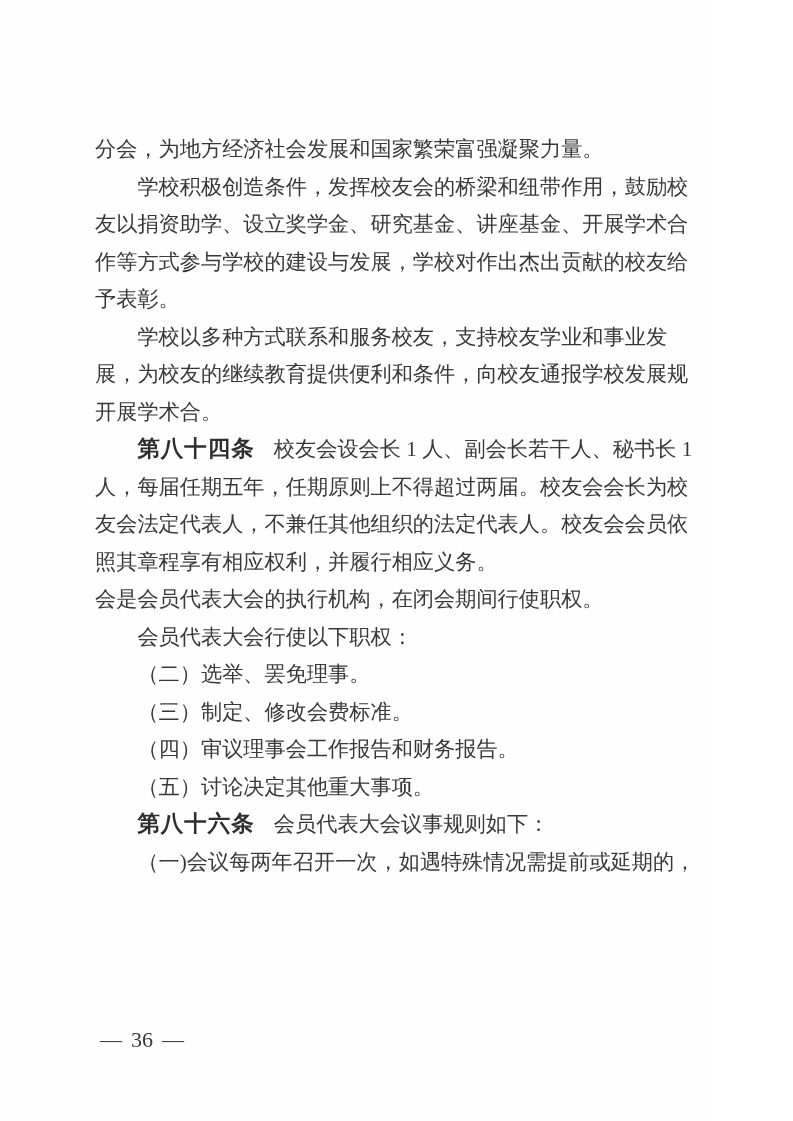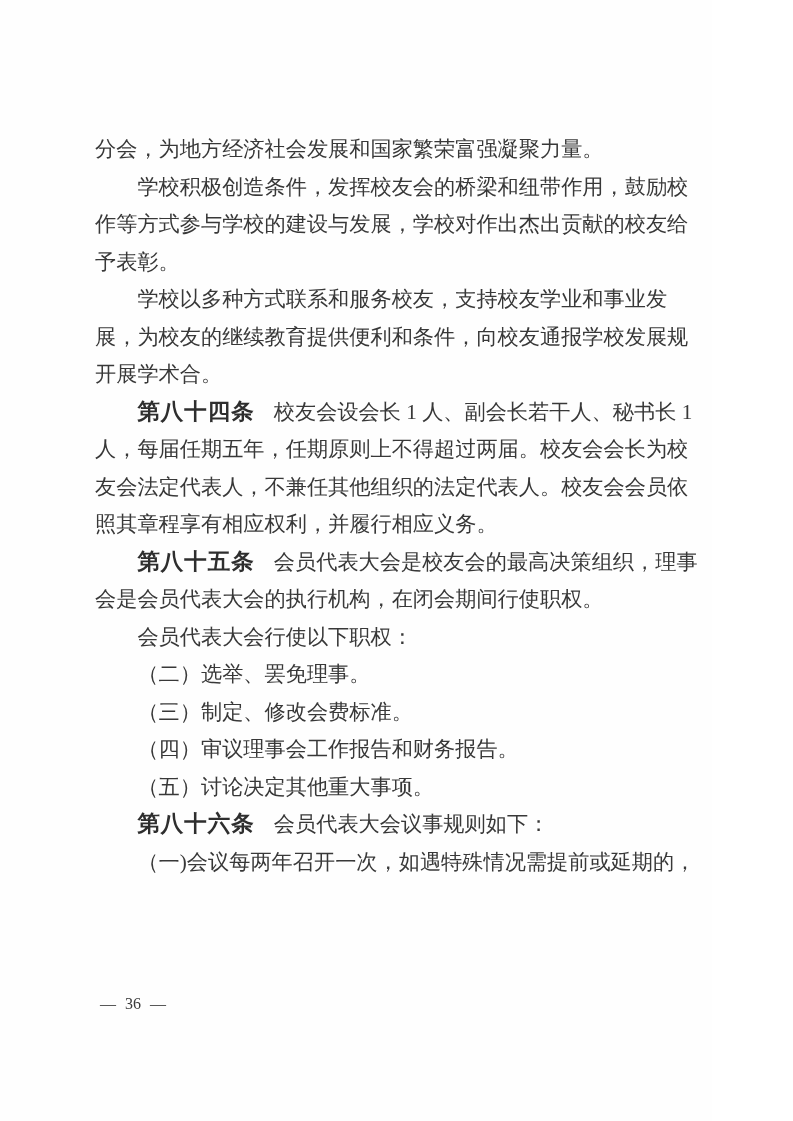--- a/index.html
+++ b/index.html
@@ -37,59 +37,57 @@
     font-family: Liberation Mono, monospace;
     font-weight: 700;
     font-size: 1.06em;
     letter-spacing: 1px;
     color: #2e2e2e;
     margin-right: 0.85em;
   }
   .footer {
     position: absolute;
     left: 100px;
-    top: 995px;
-    font-size: 16px;
+    top: 1027px;
+    font-size: 22px;
     color: #3a3a3a;
     font-family: "Liberation Serif", "DejaVu Serif", serif;
   }
   .footer .dash {
     letter-spacing: 0;
   }
   .footer .pagenum {
     margin: 0 9px;
   }
 </style>
 </head>
 <body>
 
 <div class="page">
 
   <div class="text-block">
 
     <div class="line">分会，为地方经济社会发展和国家繁荣富强凝聚力量。</div>
 
     <div class="line indent">学校积极创造条件，发挥校友会的桥梁和纽带作用，鼓励校</div>
+    <div class="line">友以捐资助学、设立奖学金、研究基金、讲座基金、开展学术合</div>
     <div class="line">作等方式参与学校的建设与发展，学校对作出杰出贡献的校友给</div>
     <div class="line">予表彰。</div>
 
     <div class="line indent">学校以多种方式联系和服务校友，支持校友学业和事业发</div>
     <div class="line">展，为校友的继续教育提供便利和条件，向校友通报学校发展规</div>
     <div class="line">开展学术合。</div>
 
     <div class="line indent">
       <span class="article-no">第八十四条</span><span>校友会设会长 1 人、副会长若干人、秘书长 1</span>
     </div>
     <div class="line">人，每届任期五年，任期原则上不得超过两届。校友会会长为校</div>
     <div class="line">友会法定代表人，不兼任其他组织的法定代表人。校友会会员依</div>
     <div class="line">照其章程享有相应权利，并履行相应义务。</div>
 
-    <div class="line indent">
-      <span class="article-no">第八十五条</span><span>会员代表大会是校友会的最高决策组织，理事</span>
-    </div>
     <div class="line">会是会员代表大会的执行机构，在闭会期间行使职权。</div>
 
     <div class="line indent">会员代表大会行使以下职权：</div>
     <div class="line indent">（二）选举、罢免理事。</div>
     <div class="line indent">（三）制定、修改会费标准。</div>
     <div class="line indent">（四）审议理事会工作报告和财务报告。</div>
     <div class="line indent">（五）讨论决定其他重大事项。</div>
 
     <div class="line indent">
       <span class="article-no">第八十六条</span><span>会员代表大会议事规则如下：</span>

